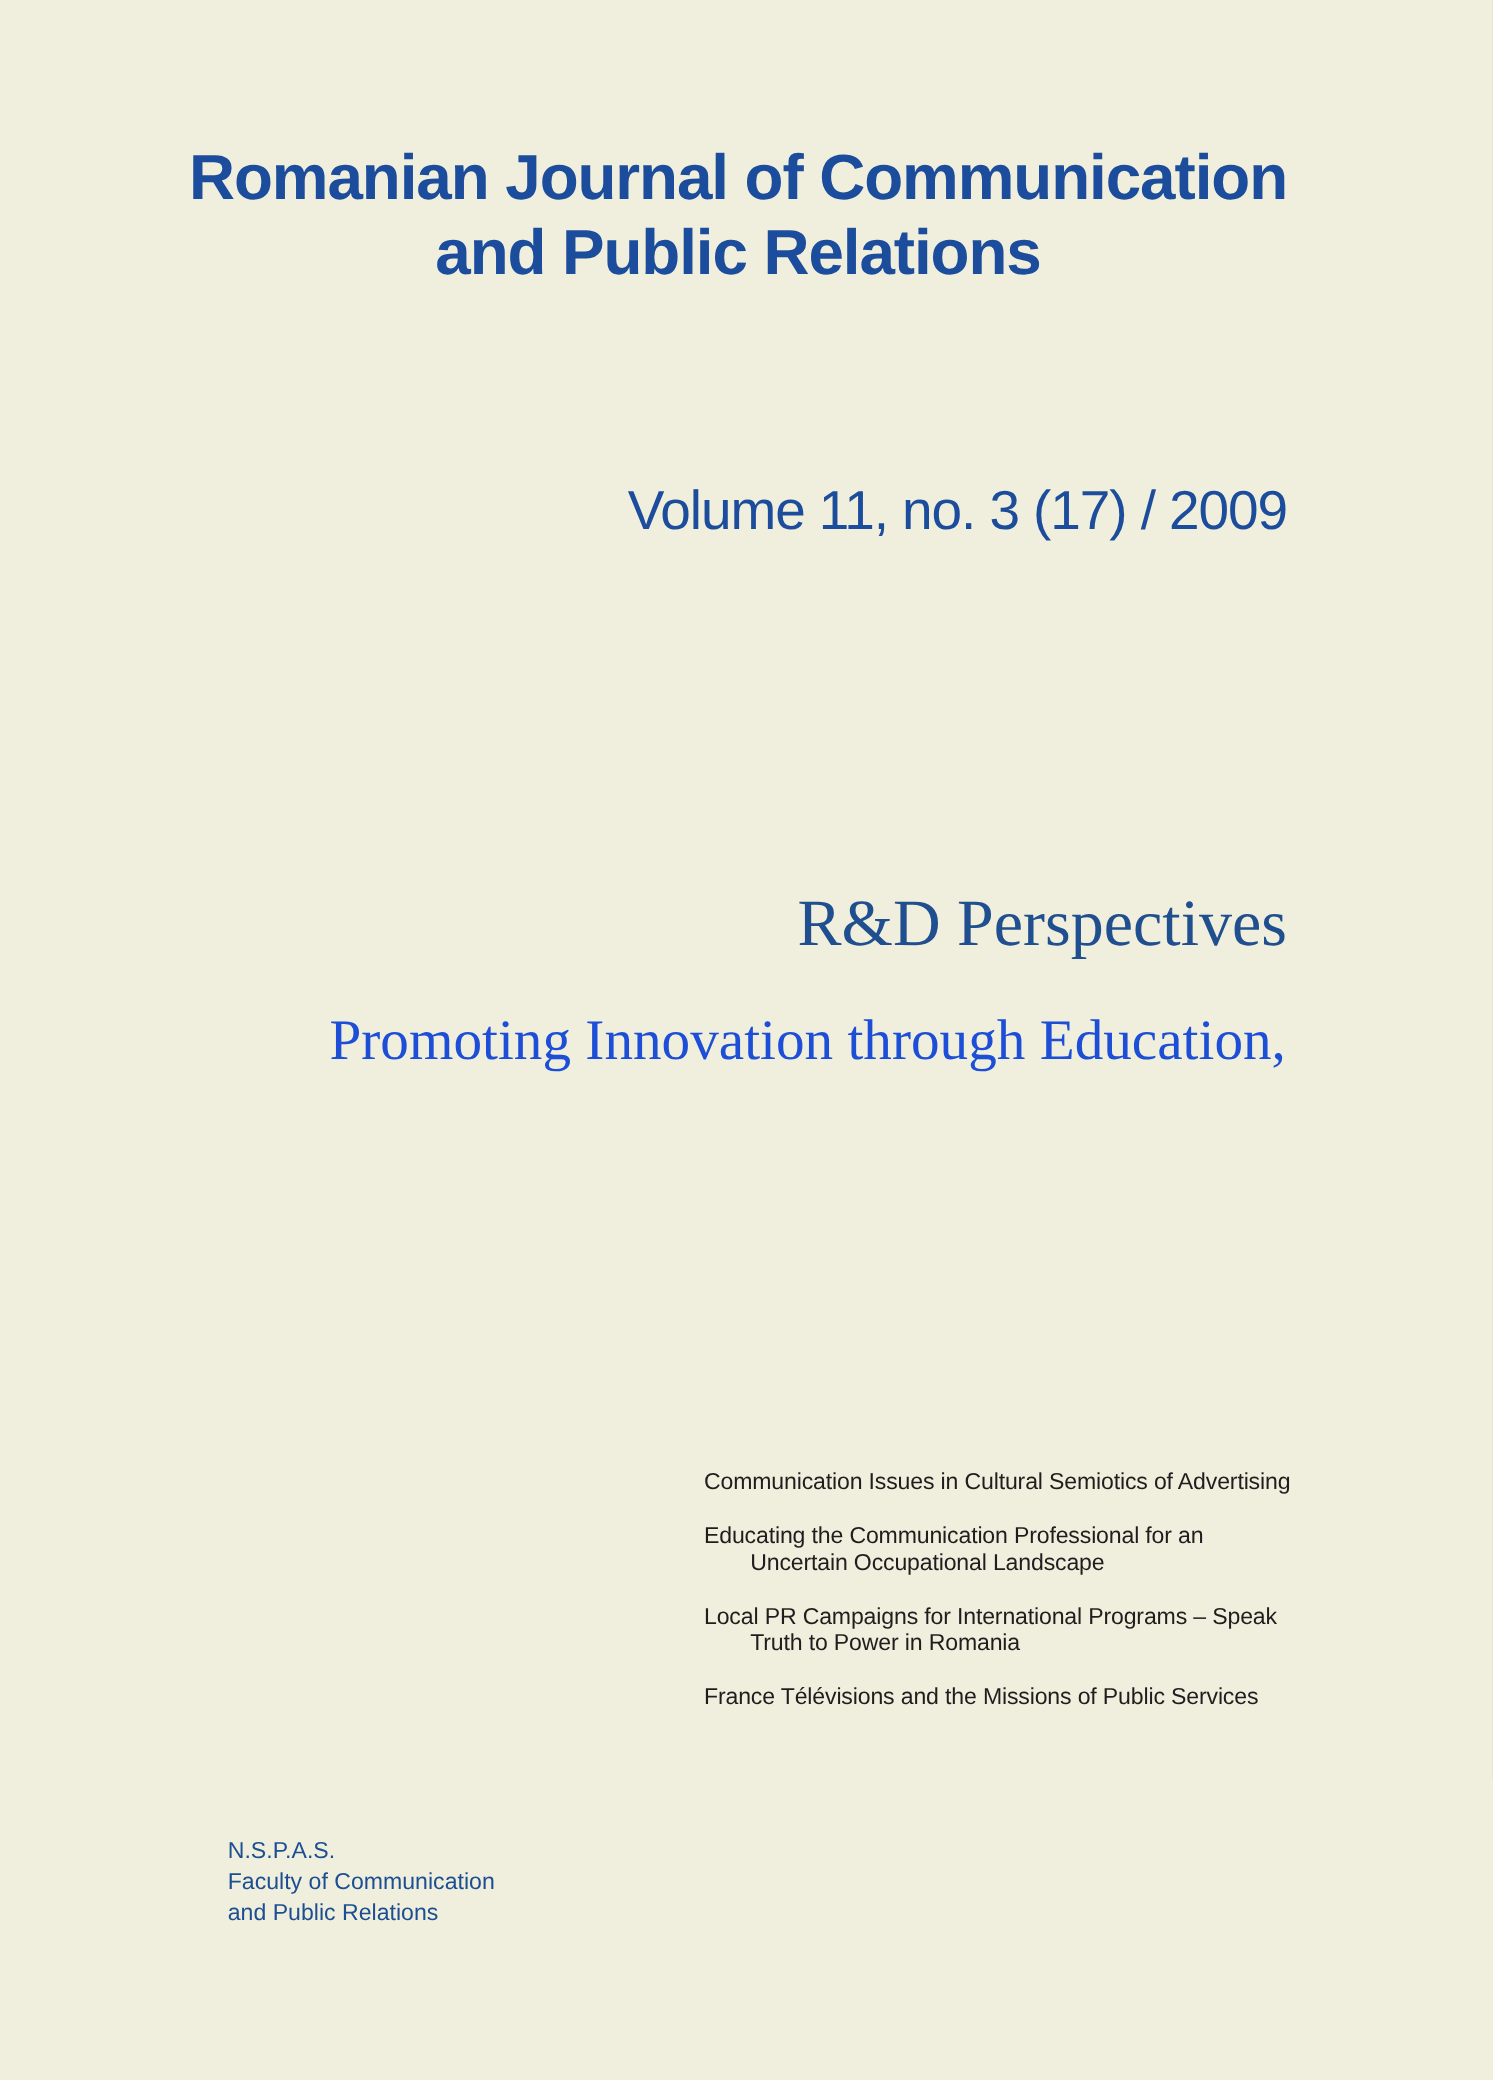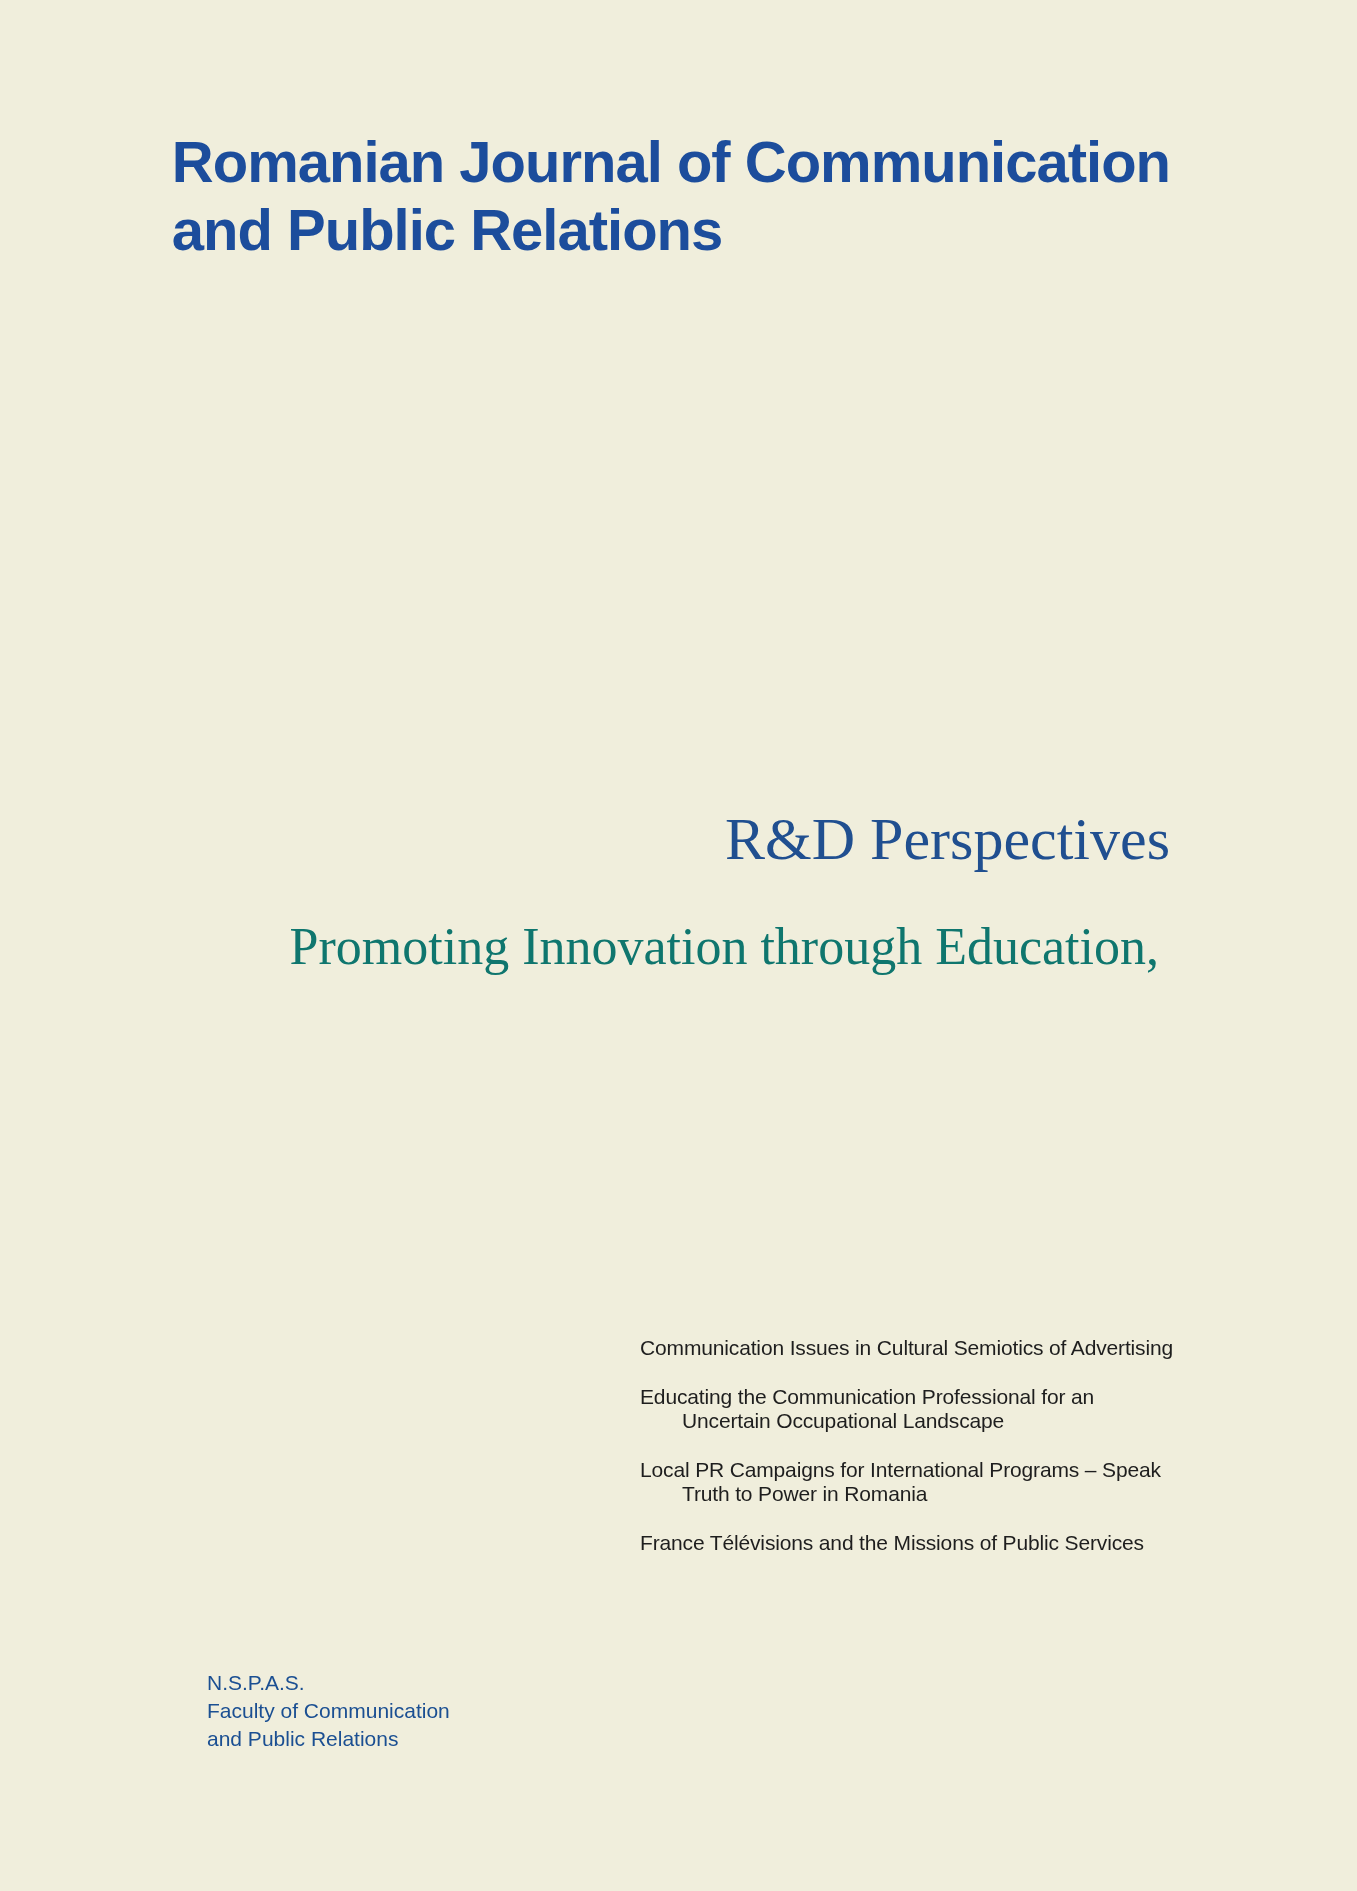--- a/index.html
+++ b/index.html
@@ -15,21 +15,21 @@
     background: #F0EEDC;
     overflow: hidden;
     font-family: "Liberation Sans", "DejaVu Sans", sans-serif;
   }
 
   
   .masthead {
     position: absolute;
     top: 128px;
     right: 187px;
-    text-align: left;
+    text-align: center;
     color: #1C4D9C;
     font-weight: bold;
     font-size: 58px;
     line-height: 68px;
     letter-spacing: -1px;
     white-space: nowrap;
     margin-left: 39px;
   }
 
   .issue {
@@ -53,24 +53,24 @@
     text-align: right;
     font-family: "Liberation Serif", "DejaVu Serif", serif;
     color: #204F90;
     font-size: 60px;
     line-height: 66px;
     white-space: nowrap;
   }
   .theme-heading {
     position: absolute;
     top: 912px;
-    right: 198px;
+    right: 188px;
     text-align: right;
     font-family: "Liberation Serif", "DejaVu Serif", serif;
-    color: #0f766e;
+    color: #1d4ed8;
     font-size: 52px;
     line-height: 70px;
     white-space: nowrap;
   }
 
   
   .toc {
     position: absolute;
     left: 640px;
     top: 1336px;
@@ -101,20 +101,21 @@
 </head>
 <body>
 
 <div class="page">
 
   <div class="masthead">
     <div>Romanian Journal of Communication</div>
     <div>and Public Relations</div>
   </div>
 
+  <div class="issue">Volume 11, no. 3 (17) / 2009</div>
 
   <div class="section-heading">R&amp;D Perspectives</div>
 
   <div class="theme-heading">
     <div>Promoting Innovation through Education,</div>
   </div>
 
   <div class="toc">
     <div class="toc-entry">Communication Issues in Cultural Semiotics of Advertising</div>
     <div class="toc-entry">Educating the Communication Professional for an Uncertain Occupational Landscape</div>

